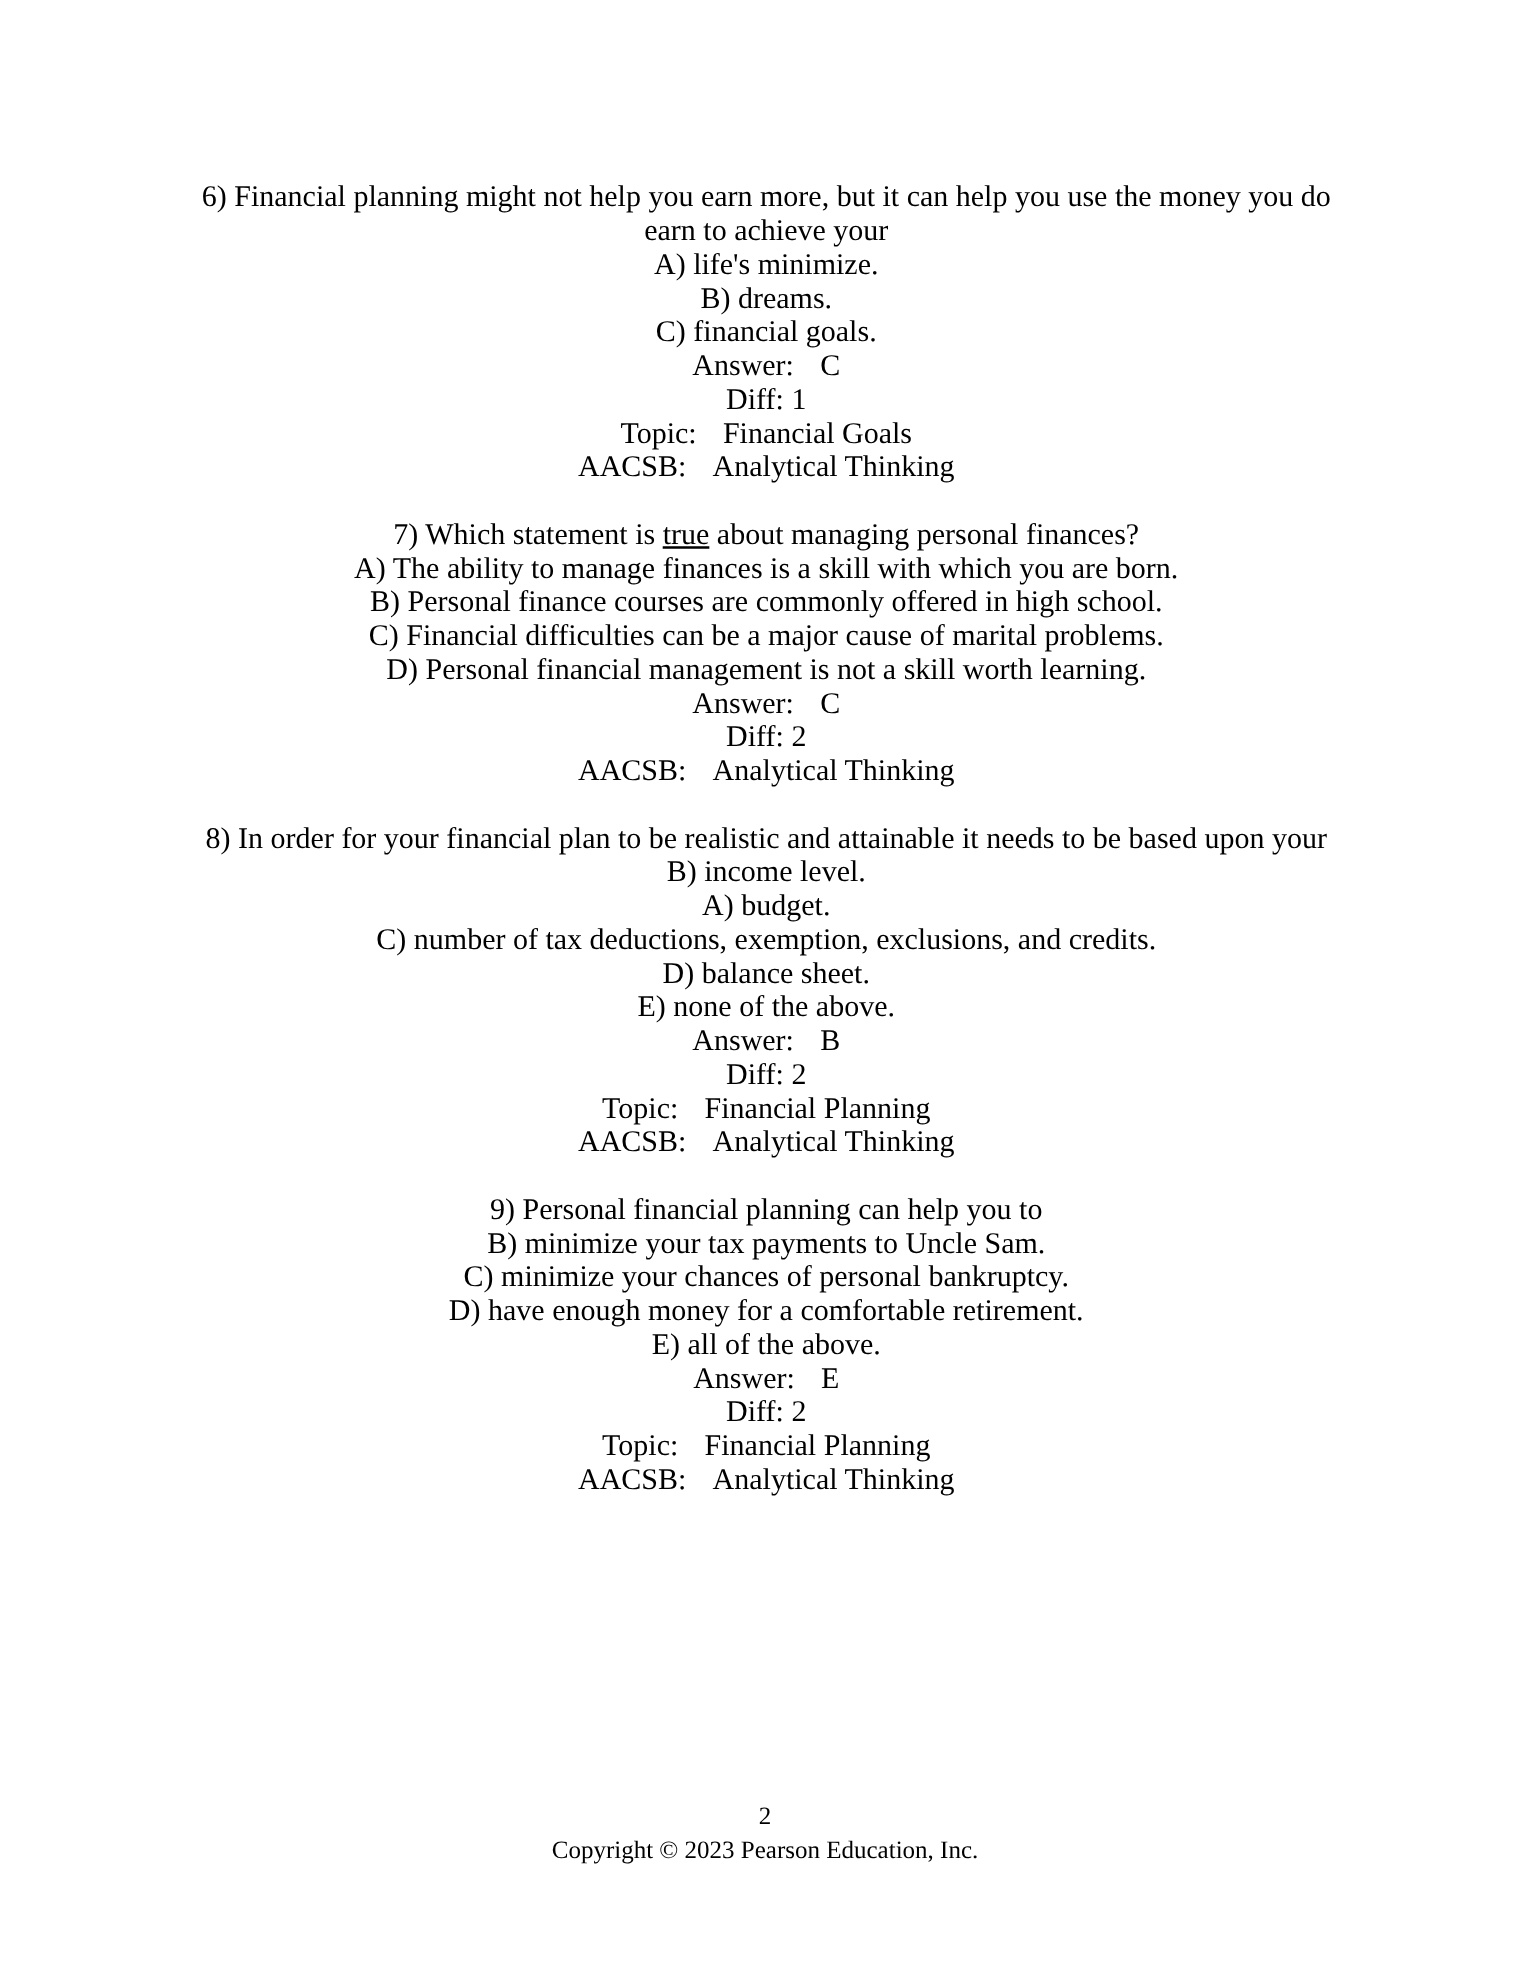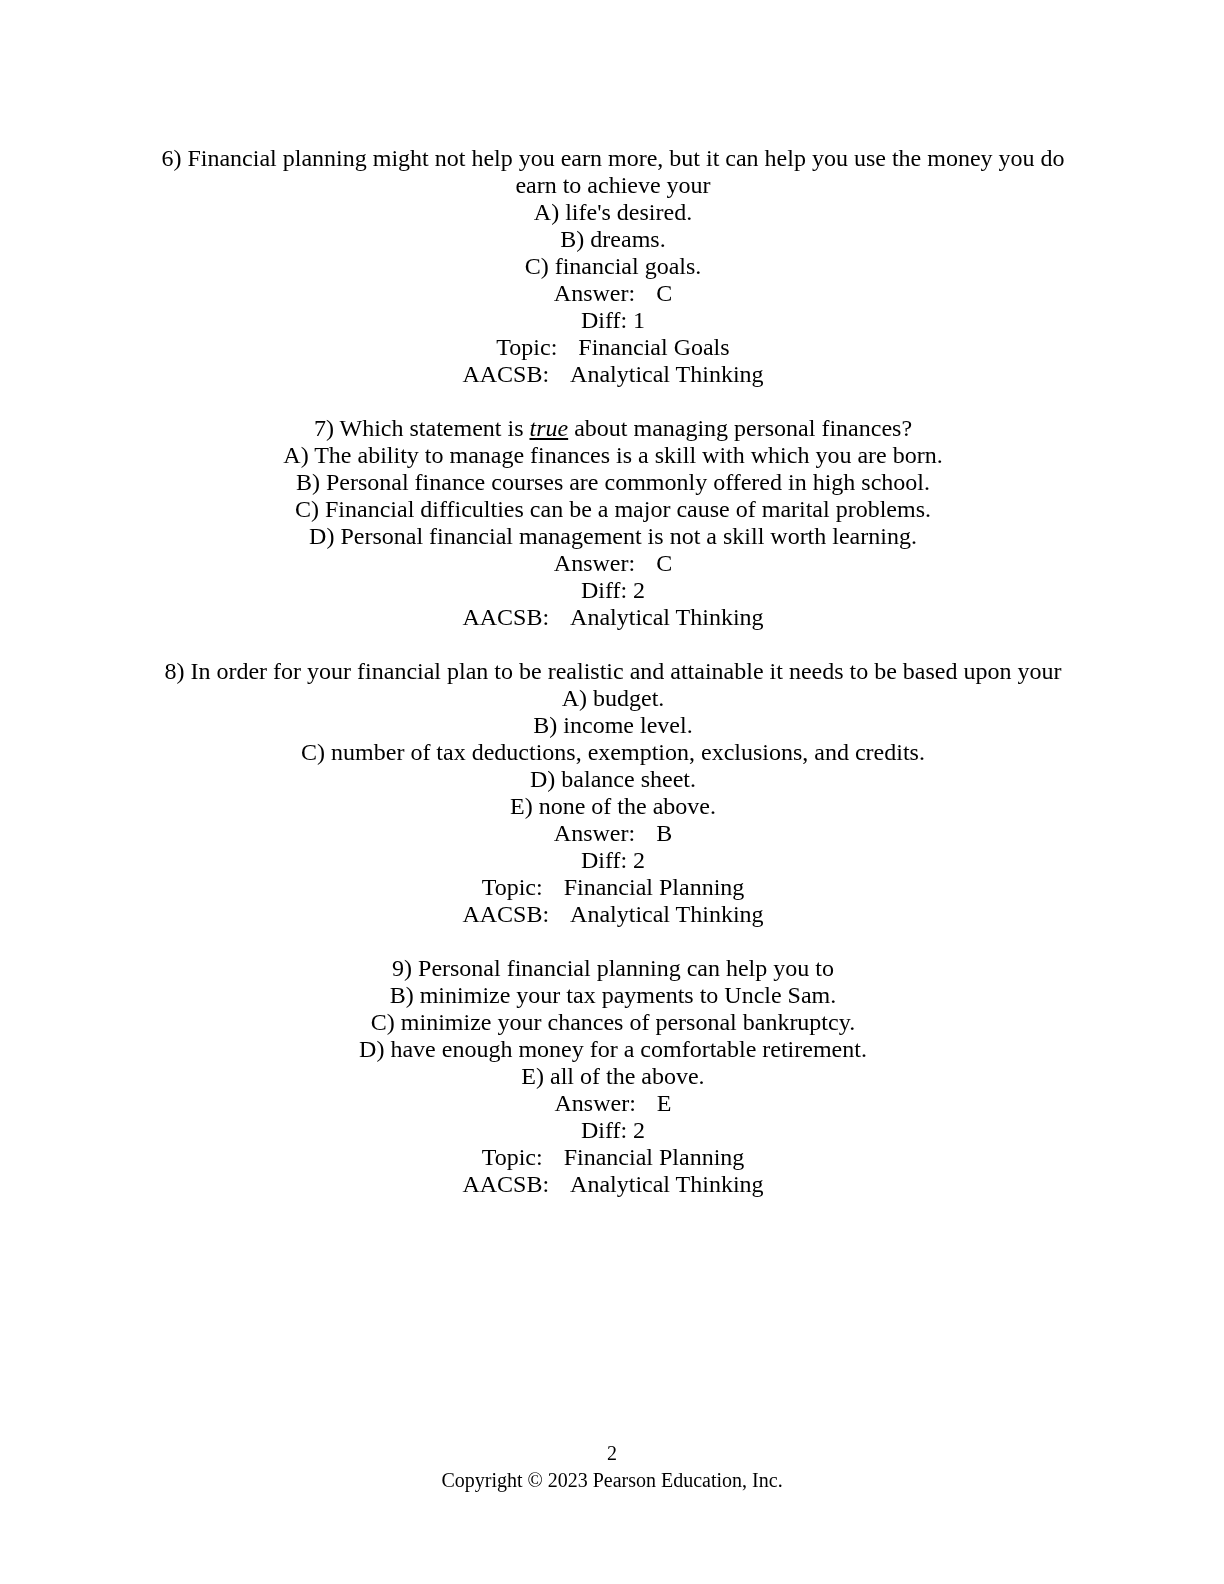--- a/index.html
+++ b/index.html
@@ -27,21 +27,20 @@
   .question {
     margin: 0 0 27px 0;
     text-align: center;
   }
   .q-text {
     margin: 0;
     padding: 0;
   }
   .q-underline {
     text-decoration: underline;
-    font-style: italic;
   }
   .option {
     margin: 0;
   }
   .option:empty {
     display: none;
   }
   .meta-line {
     margin: 0;
     font-family: Liberation Serif, serif;
@@ -63,21 +62,21 @@
   }
 </style>
 </head>
 <body>
 
 <div class="page">
   <div class="content">
 
     <div class="question">
       <p class="q-text"><span>6) Financial planning might not help you earn more, but it can help you use the money you do earn to achieve your</span><span class="q-underline"></span><span></span></p>
-      <div class="option">A) life's desired.</div>
+      <div class="option">A) life's minimize.</div>
       <div class="option">B) dreams.</div>
       <div class="option">C) financial goals.</div>
 
       <div class="meta-line"><span class="label">Answer:</span><span class="value">C</span></div>
       <div class="meta-line diff"><span class="label">Diff:</span><span class="value">1</span></div>
       <div class="meta-line"><span class="label">Topic:</span><span class="value">Financial Goals</span></div>
       <div class="meta-line"><span class="label">AACSB:</span><span class="value">Analytical Thinking</span></div>
     </div>
 
     <div class="question">
@@ -87,22 +86,22 @@
       <div class="option">C) Financial difficulties can be a major cause of marital problems.</div>
       <div class="option">D) Personal financial management is not a skill worth learning.</div>
 
       <div class="meta-line"><span class="label">Answer:</span><span class="value">C</span></div>
       <div class="meta-line diff"><span class="label">Diff:</span><span class="value">2</span></div>
       <div class="meta-line"><span class="label">AACSB:</span><span class="value">Analytical Thinking</span></div>
     </div>
 
     <div class="question">
       <p class="q-text"><span>8) In order for your financial plan to be realistic and attainable it needs to be based upon your</span><span class="q-underline"></span><span></span></p>
+      <div class="option">B) income level.</div>
       <div class="option">A) budget.</div>
-      <div class="option">B) income level.</div>
       <div class="option">C) number of tax deductions, exemption, exclusions, and credits.</div>
       <div class="option">D) balance sheet.</div>
       <div class="option">E) none of the above.</div>
       <div class="meta-line"><span class="label">Answer:</span><span class="value">B</span></div>
       <div class="meta-line diff"><span class="label">Diff:</span><span class="value">2</span></div>
       <div class="meta-line"><span class="label">Topic:</span><span class="value">Financial Planning</span></div>
       <div class="meta-line"><span class="label">AACSB:</span><span class="value">Analytical Thinking</span></div>
     </div>
 
     <div class="question">

